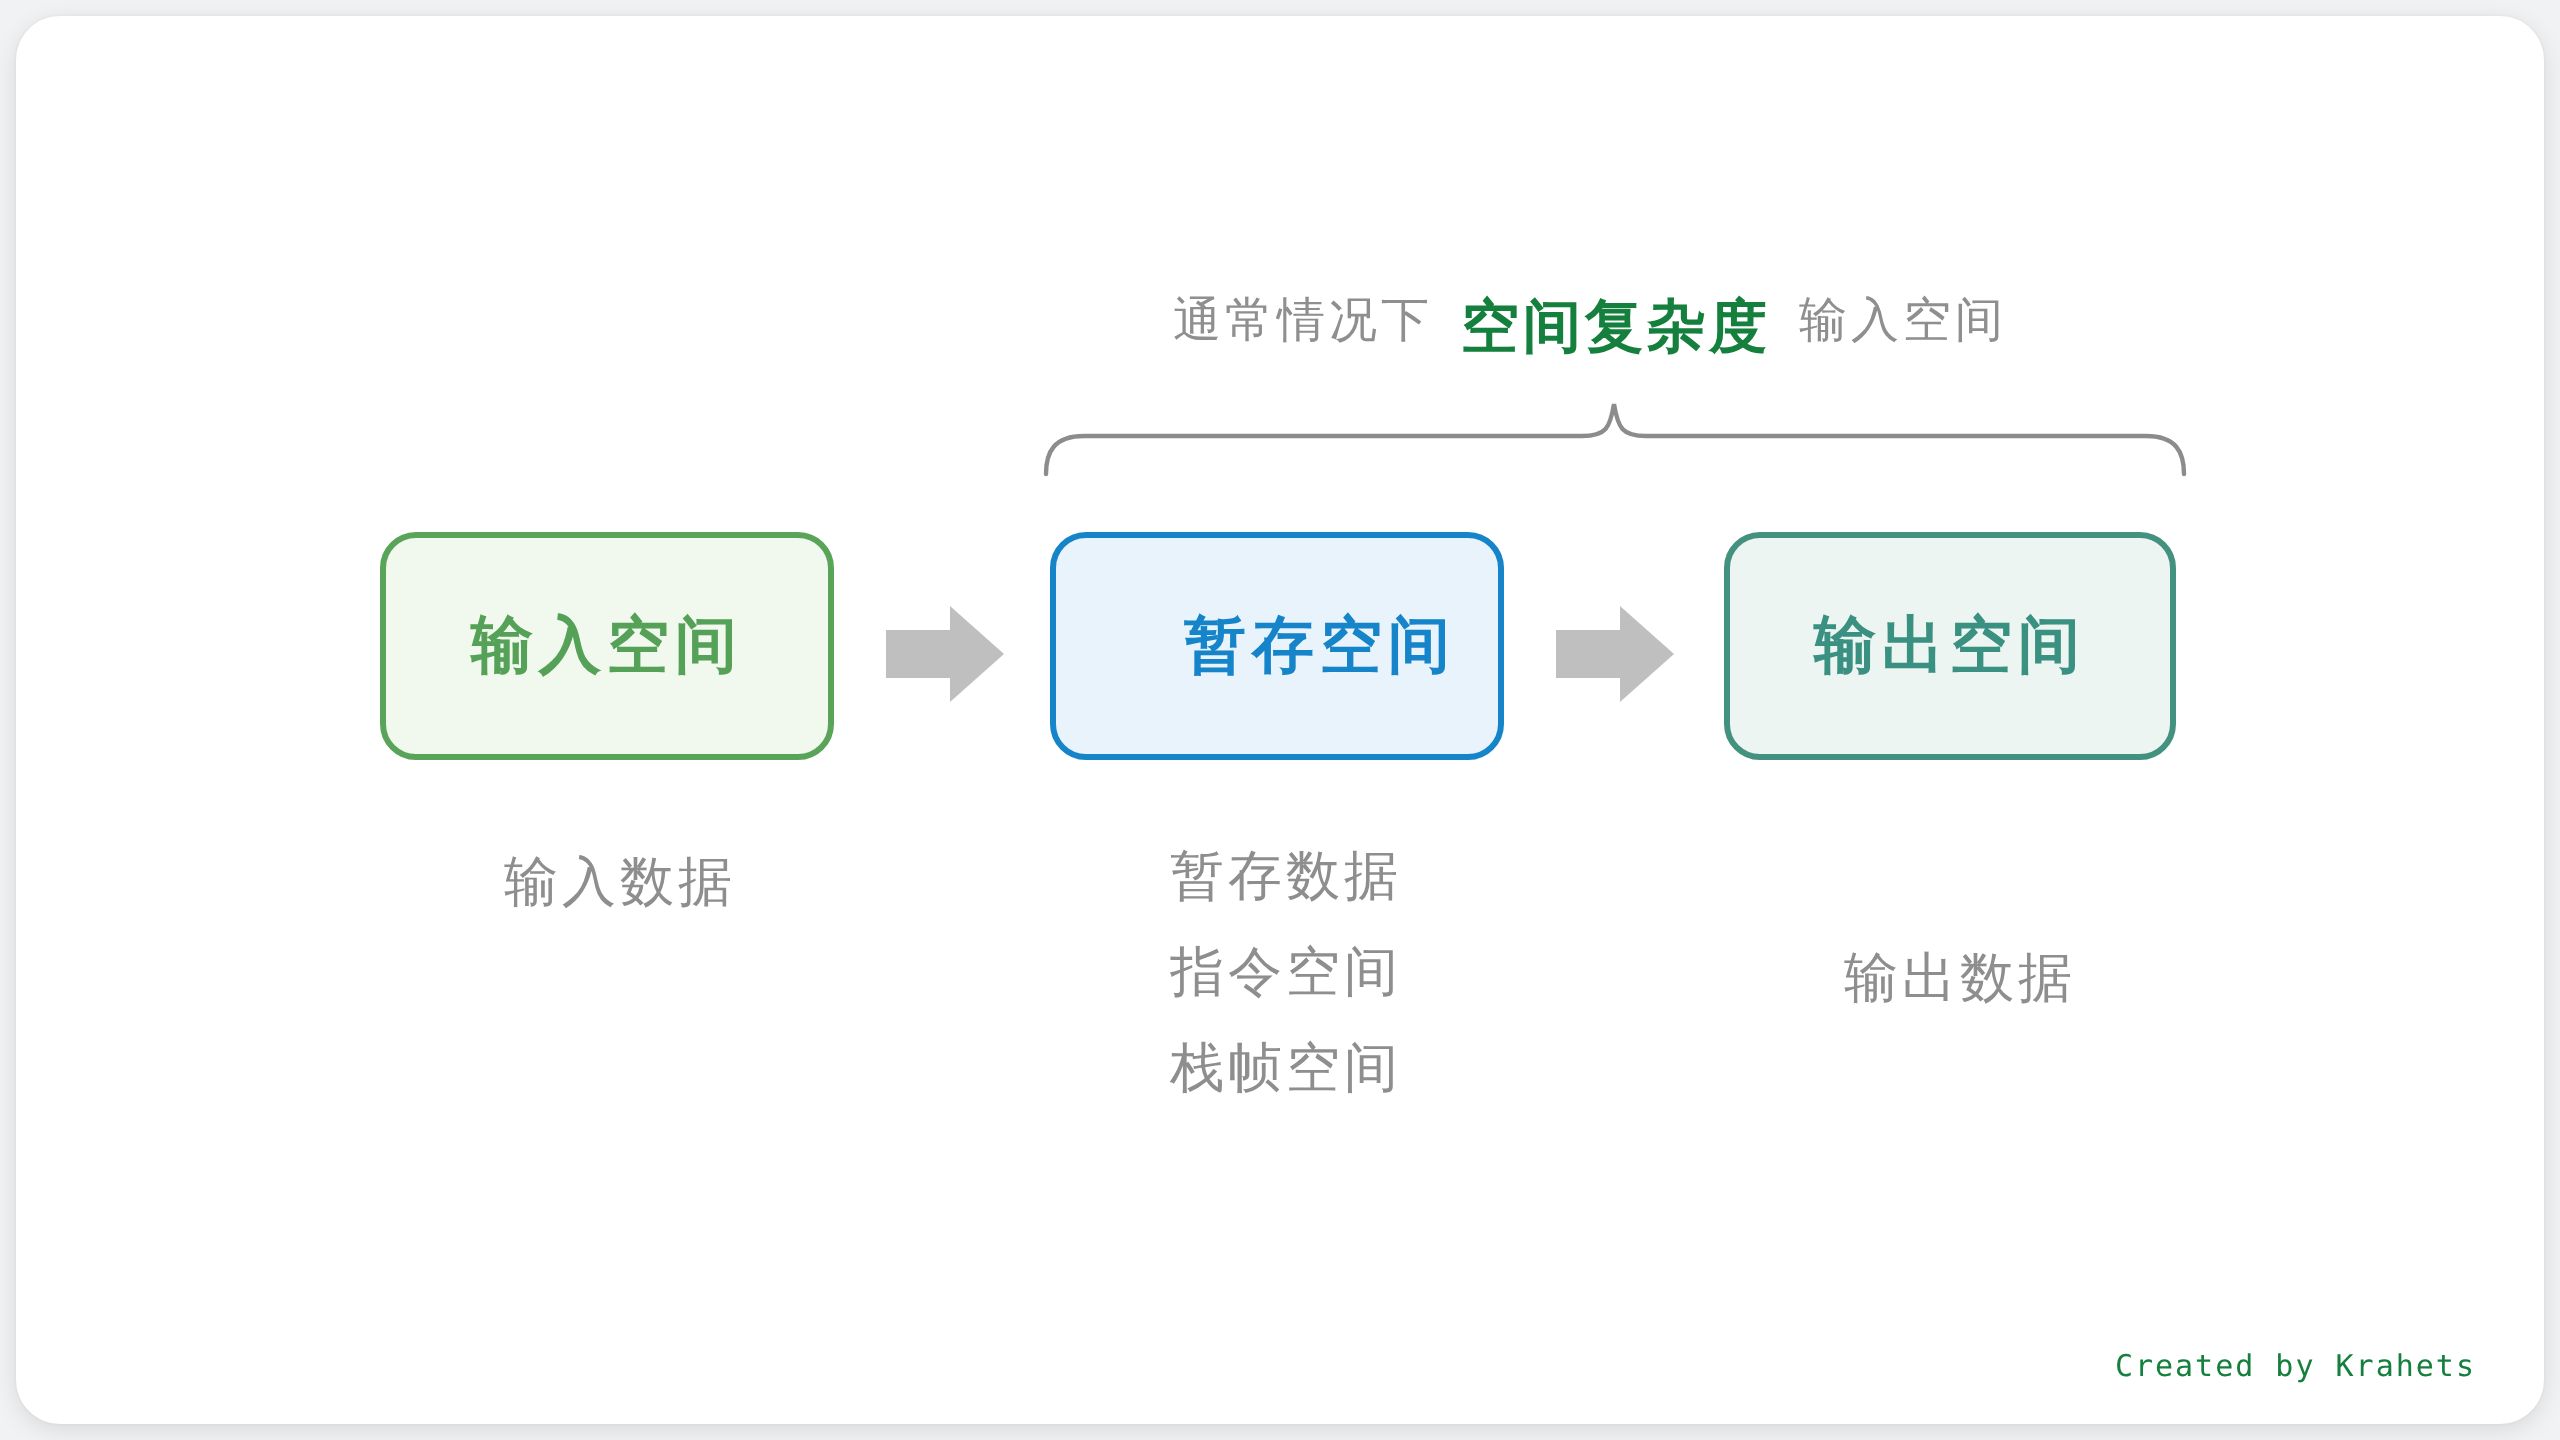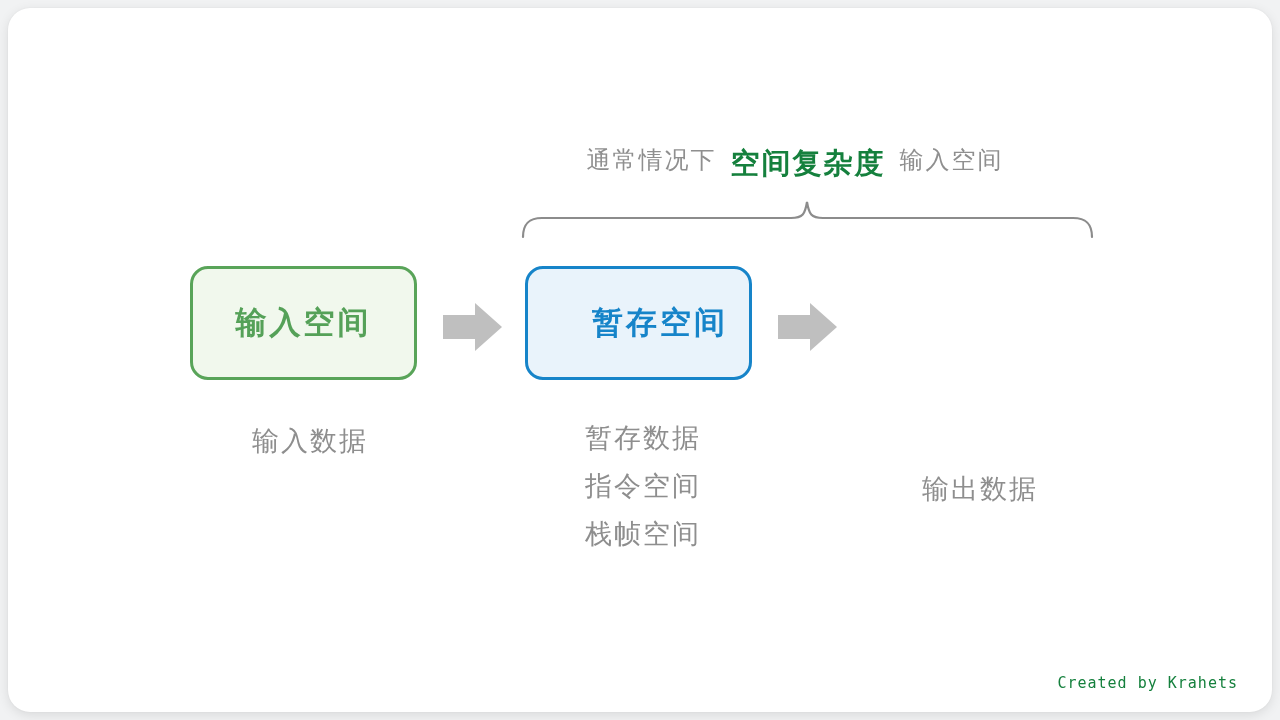--- a/index.html
+++ b/index.html
@@ -75,20 +75,23 @@
   </svg>
 
   <div class="node node-1" style="border-color: rgb(22, 132, 201); background: rgb(233, 243, 251); color: rgb(22, 132, 201); padding-left: 43px;">
     <span>暂存空间</span>
   </div>
 
   <svg class="arrow-svg arrow-2" viewBox="0 0 60 50">
     <polygon class="arrow-shape" points="0,13 32,13 32,1 59,25 32,49 32,37 0,37" fill="#bfbfbf"></polygon>
   </svg>
 
+  <div class="node node-2" style="border-color: rgb(67, 145, 127); background: rgb(236, 245, 241); color: rgb(59, 145, 129);">
+    <span>输出空间</span>
+  </div>
 
   <div class="note note-input" style="color: rgb(142, 142, 142);">输入数据</div>
 
   <div class="note note-temp" style="color: rgb(142, 142, 142);">
     <div>暂存数据</div>
     <div>指令空间</div>
     <div>栈帧空间</div>
   </div>
 
   <div class="note note-output" style="color: rgb(142, 142, 142); margin-top: 48px;">输出数据</div>

